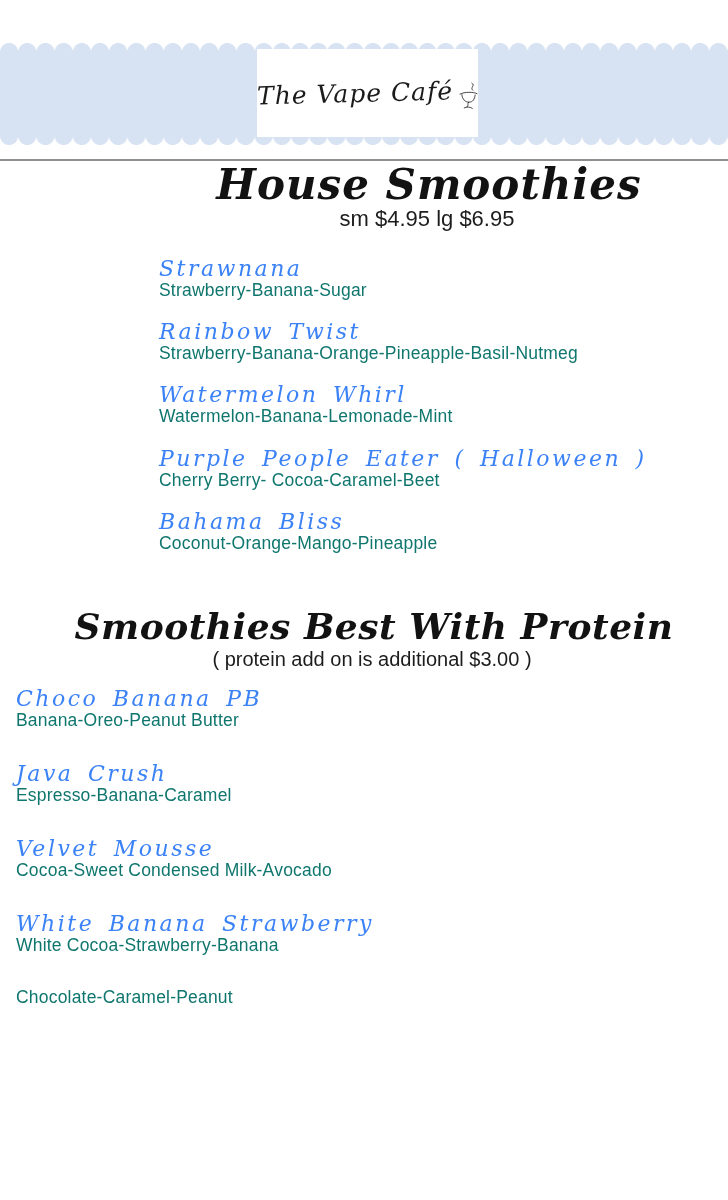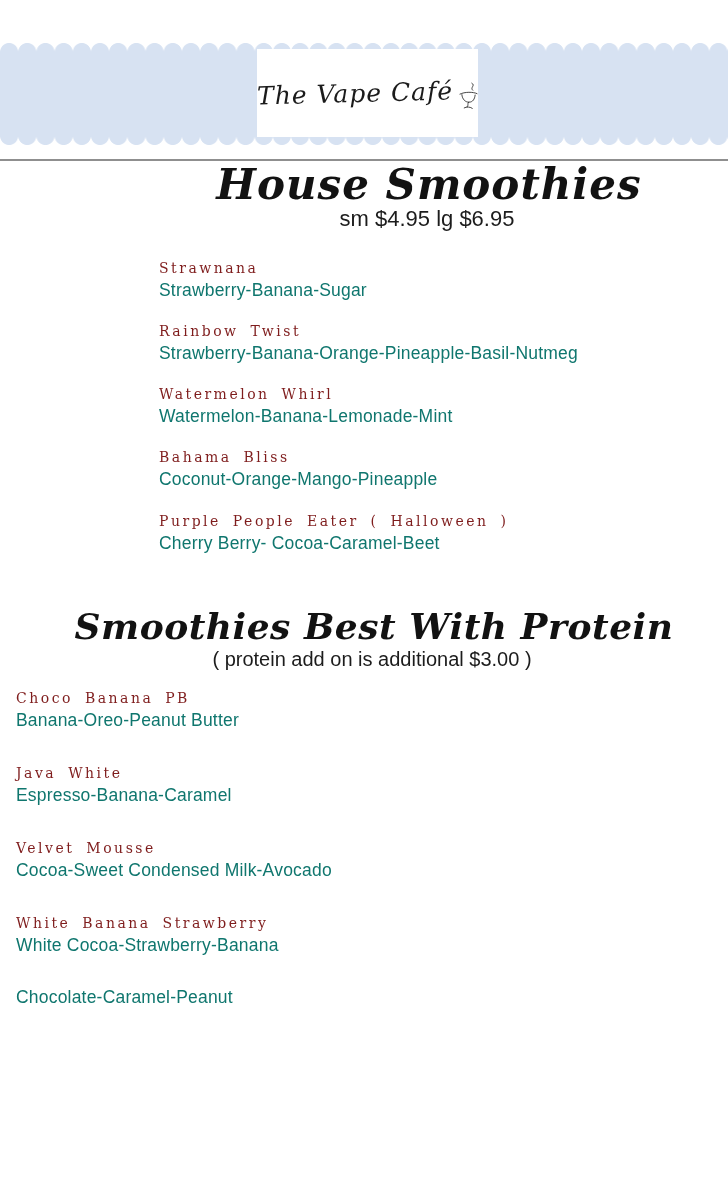--- a/index.html
+++ b/index.html
@@ -74,26 +74,27 @@
   
   .items { padding-left: 159px; }
   .items-1 { margin-top: 27px; }
   .items-2 { margin-top: 17px; padding-left: 16px; }
   .menu-item { }
   .items-1 .menu-item { margin-bottom: 19px; }
   .items-2 .menu-item { margin-bottom: 31px; }
   .item-gap-before { margin-top: 20px; }
   .item-name {
     font-family: "DejaVu Serif", serif;
-    font-size: 14px;
+    font-size: 22px;
     line-height: 23px;
-    color: #7f1d1d;
+    color: #3b82f6;
     letter-spacing: 2.5px;
     word-spacing: 5px;
     white-space: nowrap;
+    font-style: italic;
   }
   .item-desc {
     font-family: "Liberation Sans", sans-serif;
     font-size: 17.5px;
     line-height: 21px;
     color: #0f766e;
     letter-spacing: 0.2px;
     white-space: nowrap;
   }
 </style>
@@ -130,40 +131,40 @@
       <div class="item-desc">Strawberry-Banana-Sugar</div>
     </div>
     <div class="menu-item">
       <div class="item-name">Rainbow Twist</div>
       <div class="item-desc">Strawberry-Banana-Orange-Pineapple-Basil-Nutmeg</div>
     </div>
     <div class="menu-item">
       <div class="item-name">Watermelon Whirl</div>
       <div class="item-desc">Watermelon-Banana-Lemonade-Mint</div>
     </div>
+    <div class="menu-item item-gap-before">
+      <div class="item-name">Purple People Eater ( Halloween )</div>
+      <div class="item-desc">Cherry Berry- Cocoa-Caramel-Beet</div>
+    </div>
     <div class="menu-item">
       <div class="item-name">Bahama Bliss</div>
       <div class="item-desc">Coconut-Orange-Mango-Pineapple</div>
-    </div>
-    <div class="menu-item item-gap-before">
-      <div class="item-name">Purple People Eater ( Halloween )</div>
-      <div class="item-desc">Cherry Berry- Cocoa-Caramel-Beet</div>
     </div>
   </div>
 
   <h2 class="script heading2">Smoothies Best With Protein</h2>
   <div class="subline sub2">( protein add on is additional $3.00 )</div>
 
   <div class="items items-2">
     <div class="menu-item">
       <div class="item-name">Choco Banana PB</div>
       <div class="item-desc">Banana-Oreo-Peanut Butter</div>
     </div>
     <div class="menu-item">
-      <div class="item-name">Java White</div>
+      <div class="item-name">Java Crush</div>
       <div class="item-desc">Espresso-Banana-Caramel</div>
     </div>
     <div class="menu-item">
       <div class="item-name">Velvet Mousse</div>
       <div class="item-desc">Cocoa-Sweet Condensed Milk-Avocado</div>
     </div>
     <div class="menu-item">
       <div class="item-name">White Banana Strawberry</div>
       <div class="item-desc">White Cocoa-Strawberry-Banana</div>
     </div>

